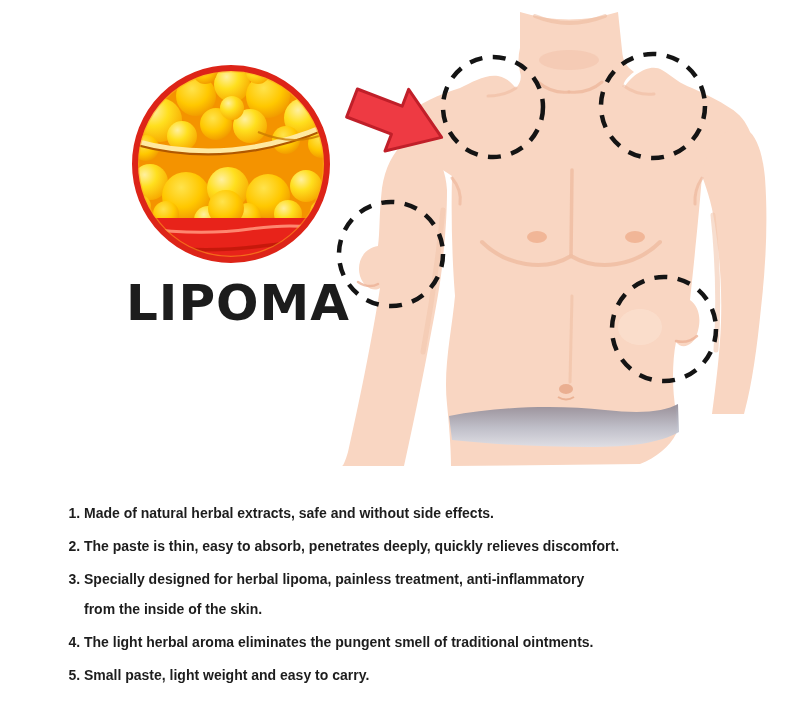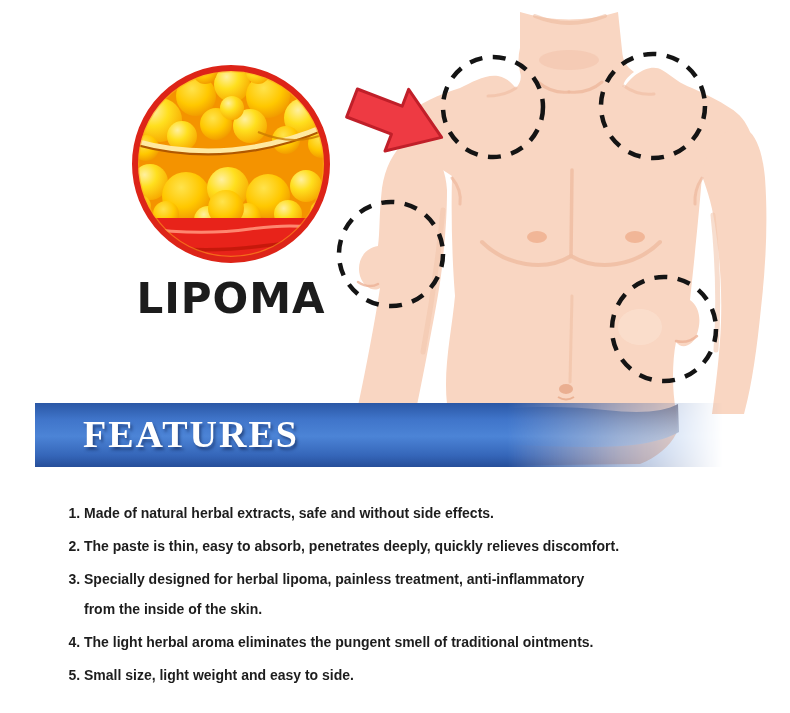--- a/index.html
+++ b/index.html
@@ -3,21 +3,21 @@
 <meta charset="utf-8">
 <style>
   html,body{margin:0;padding:0;background:#ffffff;}
   .canvas{
     position:relative;width:790px;height:713px;background:#ffffff;overflow:hidden;
     font-family:"Liberation Sans",sans-serif;
   }
   .art{position:absolute;left:0;top:0;width:790px;height:713px;}
   .lipoma-label{
     position:absolute;left:126px;top:277px;width:210px;text-align:center;
-    font-family:"DejaVu Sans",sans-serif;font-weight:bold;font-size:42px;
+    font-family:"DejaVu Sans",sans-serif;font-weight:bold;font-size:50px;
     letter-spacing:1px;color:#1c1c1c;line-height:1.05;
   }
   .features-banner{
     position:absolute;left:35px;top:403px;width:716px;height:64px;z-index:3;
     background:linear-gradient(180deg,#2a57a5 0%,#4075ca 26%,#4c84d6 52%,#3566b9 82%,#264e99 100%);
     -webkit-mask-image:linear-gradient(90deg,#000 0%,#000 66%,rgba(0,0,0,.38) 82%,transparent 96%);
     mask-image:linear-gradient(90deg,#000 0%,#000 66%,rgba(0,0,0,.38) 82%,transparent 96%);
   }
   .features-banner .title{
     display:block;margin-left:48px;line-height:62px;
@@ -197,26 +197,23 @@
     <g fill="none" stroke="#141414" stroke-width="4.5" stroke-dasharray="13 10.5">
       <circle cx="493" cy="107" r="50"></circle>
       <circle cx="653" cy="106" r="52"></circle>
       <circle cx="391" cy="254" r="52"></circle>
       <circle cx="664" cy="329" r="52"></circle>
     </g>
   </svg>
 
   <div class="lipoma-label">LIPOMA</div>
 
-  <div class="features-banner">
-    <span class="title">FEATURES</span>
-  </div>
 
   <ol class="features-list">
       <li>Made of natural herbal extracts, safe and without side effects.</li>
       <li>The paste is thin, easy to absorb, penetrates deeply, quickly relieves discomfort.</li>
       <li>Specially designed for herbal lipoma, painless treatment, anti-inflammatory
 from the inside of the skin.</li>
       <li>The light herbal aroma eliminates the pungent smell of traditional ointments.</li>
-      <li>Small size, light weight and easy to side.</li>
+      <li>Small paste, light weight and easy to carry.</li>
     </ol>
 
 </div>
 
 </body></html>

